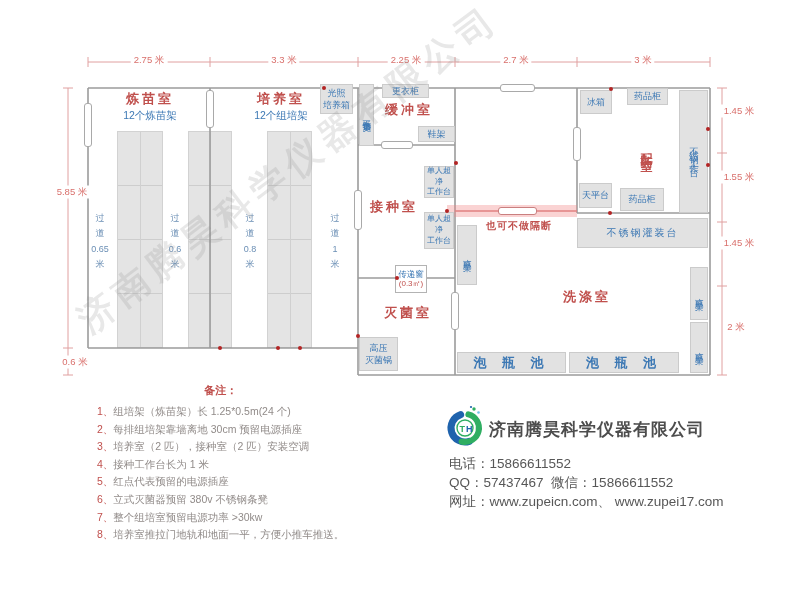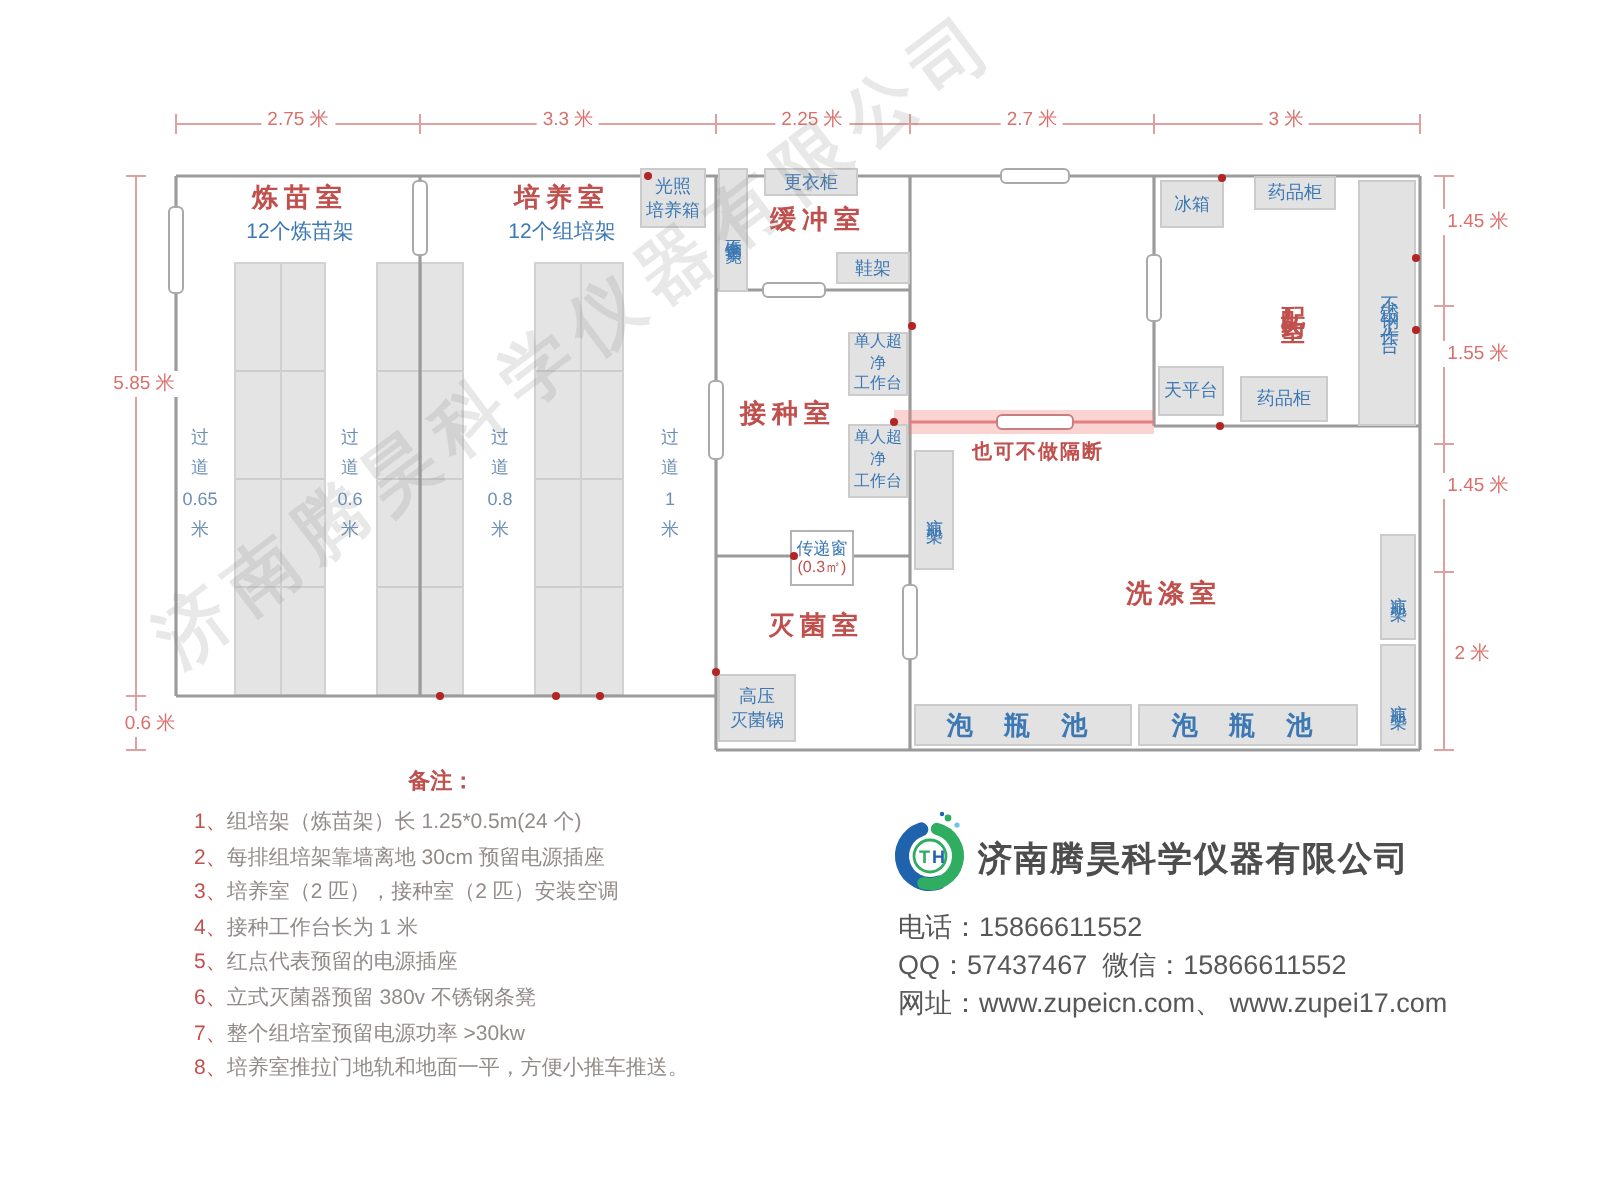--- a/index.html
+++ b/index.html
@@ -149,20 +149,21 @@
   <div class="blk ctr" style="left:424px;top:212px;width:30px;height:37px;font-size:8px;">单人超净
 工作台</div>
   <div class="blk ctr vtext" style="left:457px;top:225px;width:20px;height:60px;font-size:8.5px;">凉瓶架</div>
   <div class="blk ctr" style="left:359px;top:337px;width:39px;height:34px;">高压
 灭菌锅</div>
   <div class="blk ctr" style="left:580px;top:90px;width:32px;height:24px;">冰箱</div>
   <div class="blk ctr" style="left:627px;top:88px;width:41px;height:17px;">药品柜</div>
   <div class="blk ctr vtext" style="left:679px;top:90px;width:29px;height:123px;font-size:9.5px;letter-spacing:4px;">不锈钢工作台</div>
   <div class="blk ctr" style="left:579px;top:183px;width:33px;height:25px;">天平台</div>
   <div class="blk ctr" style="left:620px;top:188px;width:44px;height:23px;">药品柜</div>
+  <div class="blk ctr" style="left:577px;top:218px;width:131px;height:30px;font-size:10px;letter-spacing:2px;">不锈钢灌装台</div>
   <div class="blk ctr vtext" style="left:690px;top:267px;width:18px;height:53px;font-size:8.5px;">凉瓶架</div>
   <div class="blk ctr vtext" style="left:690px;top:322px;width:18px;height:51px;font-size:8.5px;">凉瓶架</div>
   <div class="blk ctr pool" style="left:457px;top:352px;width:109px;height:21px;">泡 瓶 池</div>
   <div class="blk ctr pool" style="left:569px;top:352px;width:110px;height:21px;">泡 瓶 池</div>
 
   <div class="twin" style="left:395px;top:265px;width:32px;height:28px;">
     <span class="t1">传递窗</span>
     <span class="t2">(0.3㎡)</span>
   </div>
 

